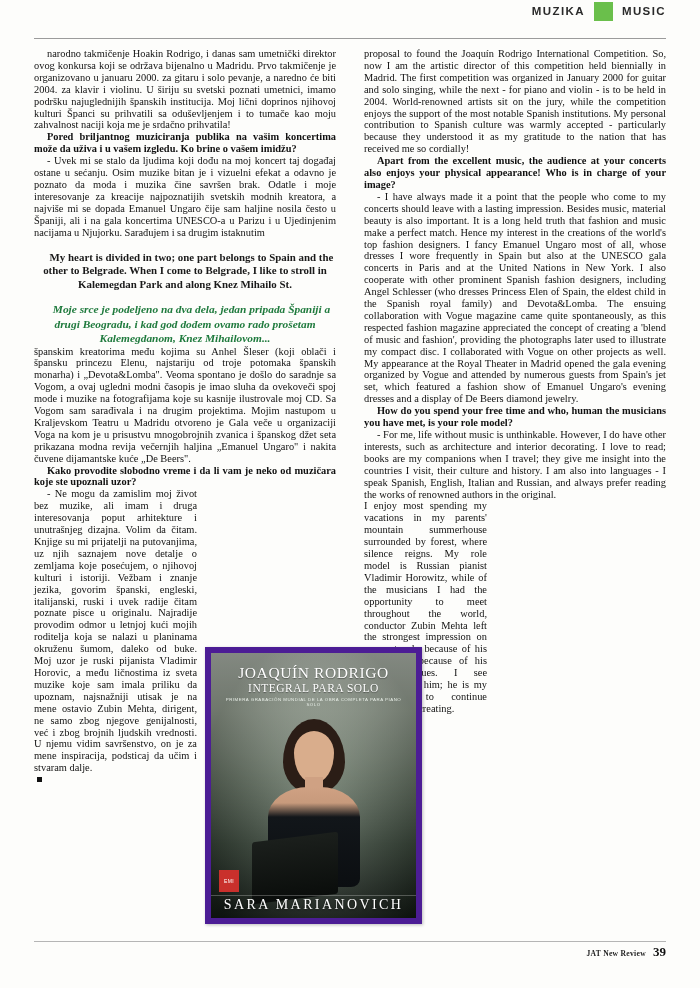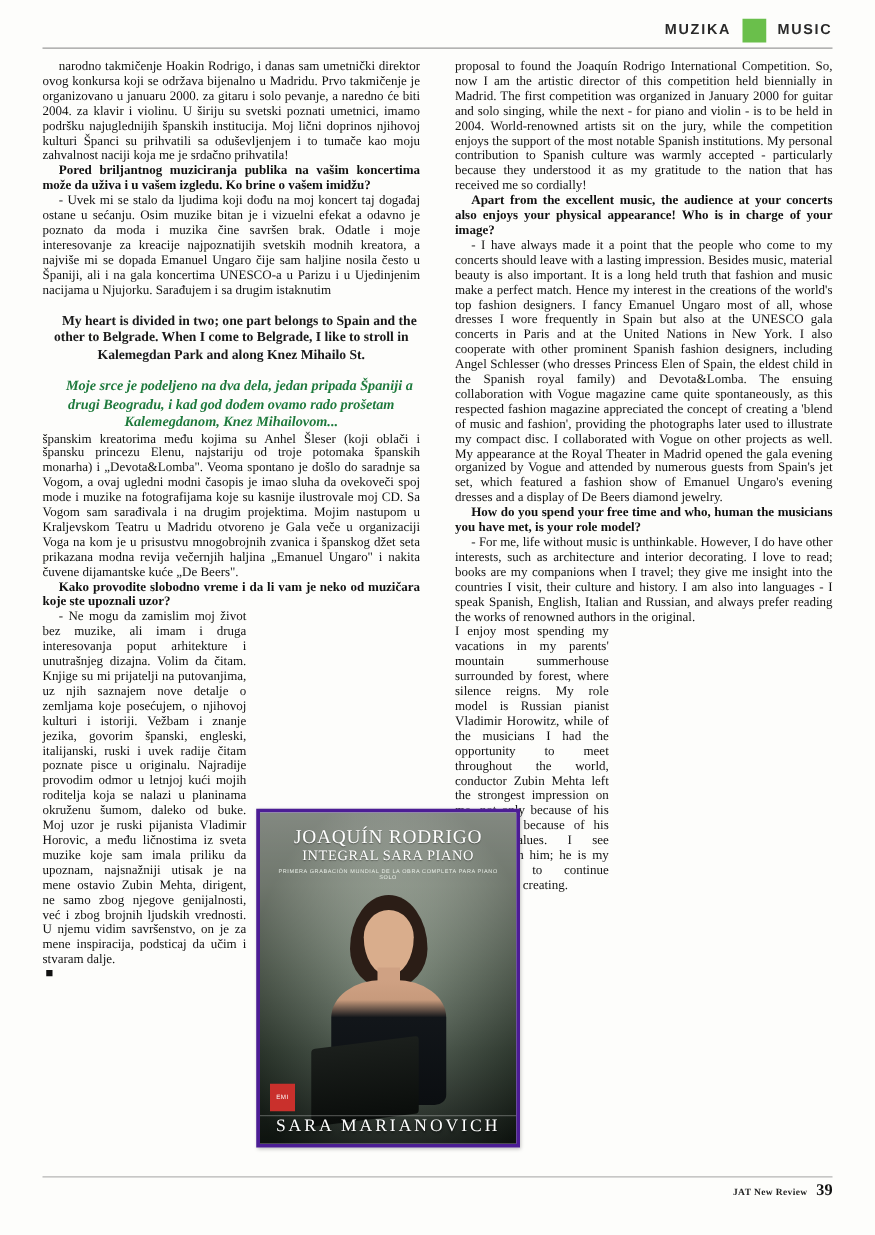--- a/index.html
+++ b/index.html
@@ -17,21 +17,21 @@
   }
   .page {
     position: absolute;
     inset: 0;
     background: #fdfdfb;
   }
 
   
   .masthead {
     position: absolute;
-    top: 14px;
+    top: 1px;
     right: 34px;
     display: flex;
     align-items: center;
     gap: 9px;
     height: 20px;
     text-align: right;
   }
   .masthead .mh-word {
     font-family: "Liberation Sans", sans-serif;
     font-size: 11.5px;
@@ -106,21 +106,21 @@
   }
 
   
   .cover-wrap {
     position: absolute;
     left: 205px;
     top: 647px;
     width: 205px;
     height: 265px;
     background: #dfe4dc;
-    border: 3px solid #4c1d95;
+    border: 6px solid #4c1d95;
     box-shadow: 1px 1px 3px rgba(0,0,0,0.25);
     overflow: hidden;
   }
   .cover {
     position: absolute;
     inset: 0;
     background:
       linear-gradient(180deg, #c9d2c6 0%, #aab6a6 22%, #6e7d6c 48%, #3b4a3c 72%, #141c16 100%);
   }
   .cover .veil {
@@ -315,21 +315,21 @@
     <p>- I have always made it a point that the people who come to my concerts should leave with a lasting impression. Besides music, material beauty is also important. It is a long held truth that fashion and music make a perfect match. Hence my interest in the creations of the world's top fashion designers. I fancy Emanuel Ungaro most of all, whose dresses I wore frequently in Spain but also at the UNESCO gala concerts in Paris and at the United Nations in New York. I also cooperate with other prominent Spanish fashion designers, including Angel Schlesser (who dresses Princess Elen of Spain, the eldest child in the Spanish royal family) and Devota&amp;Lomba. The ensuing collaboration with Vogue magazine came quite spontaneously, as this respected fashion magazine appreciated the concept of creating a 'blend of music and fashion', providing the photographs later used to illustrate my compact disc. I collaborated with Vogue on other projects as well. My appearance at the Royal Theater in Madrid opened the gala evening organized by Vogue and attended by numerous guests from Spain's jet set, which featured a fashion show of Emanuel Ungaro's evening dresses and a display of De Beers diamond jewelry.</p>
     <p class="bold-italic">How do you spend your free time and who, human the musicians you have met, is your role model?</p>
     <p>- For me, life without music is unthinkable. However, I do have other interests, such as architecture and interior decorating. I love to read; books are my companions when I travel; they give me insight into the countries I visit, their culture and history. I am also into languages - I speak Spanish, English, Italian and Russian, and always prefer reading the works of renowned authors in the original.</p>
     <p class="narrow-right noindent">I enjoy most spending my vacations in my parents' mountain summerhouse surrounded by forest, where silence reigns. My role model is Russian pianist Vladimir Horowitz, while of the musicians I had the opportunity to meet throughout the world, conductor Zubin Mehta left the strongest impression on me, not only because of his genius but because of his human values. I see perfection in him; he is my inspiration to continue learning and creating.</p>
   </div>
 
   <div class="cover-wrap">
     <div class="cover">
       <div class="veil"></div>
       <div class="title-line1">JOAQUÍN RODRIGO</div>
-      <div class="title-line2">INTEGRAL SARA PIANO</div>
+      <div class="title-line2">INTEGRAL PARA SOLO</div>
       <div class="subline">PRIMERA GRABACIÓN MUNDIAL DE LA OBRA COMPLETA PARA PIANO SOLO</div>
       <div class="portrait">
         <div class="hair"></div>
         <div class="face"></div>
         <div class="neck"></div>
         <div class="dress"></div>
         <div class="piano"></div>
       </div>
       <div class="band"></div>
       <div class="logo-box">EMI</div>

